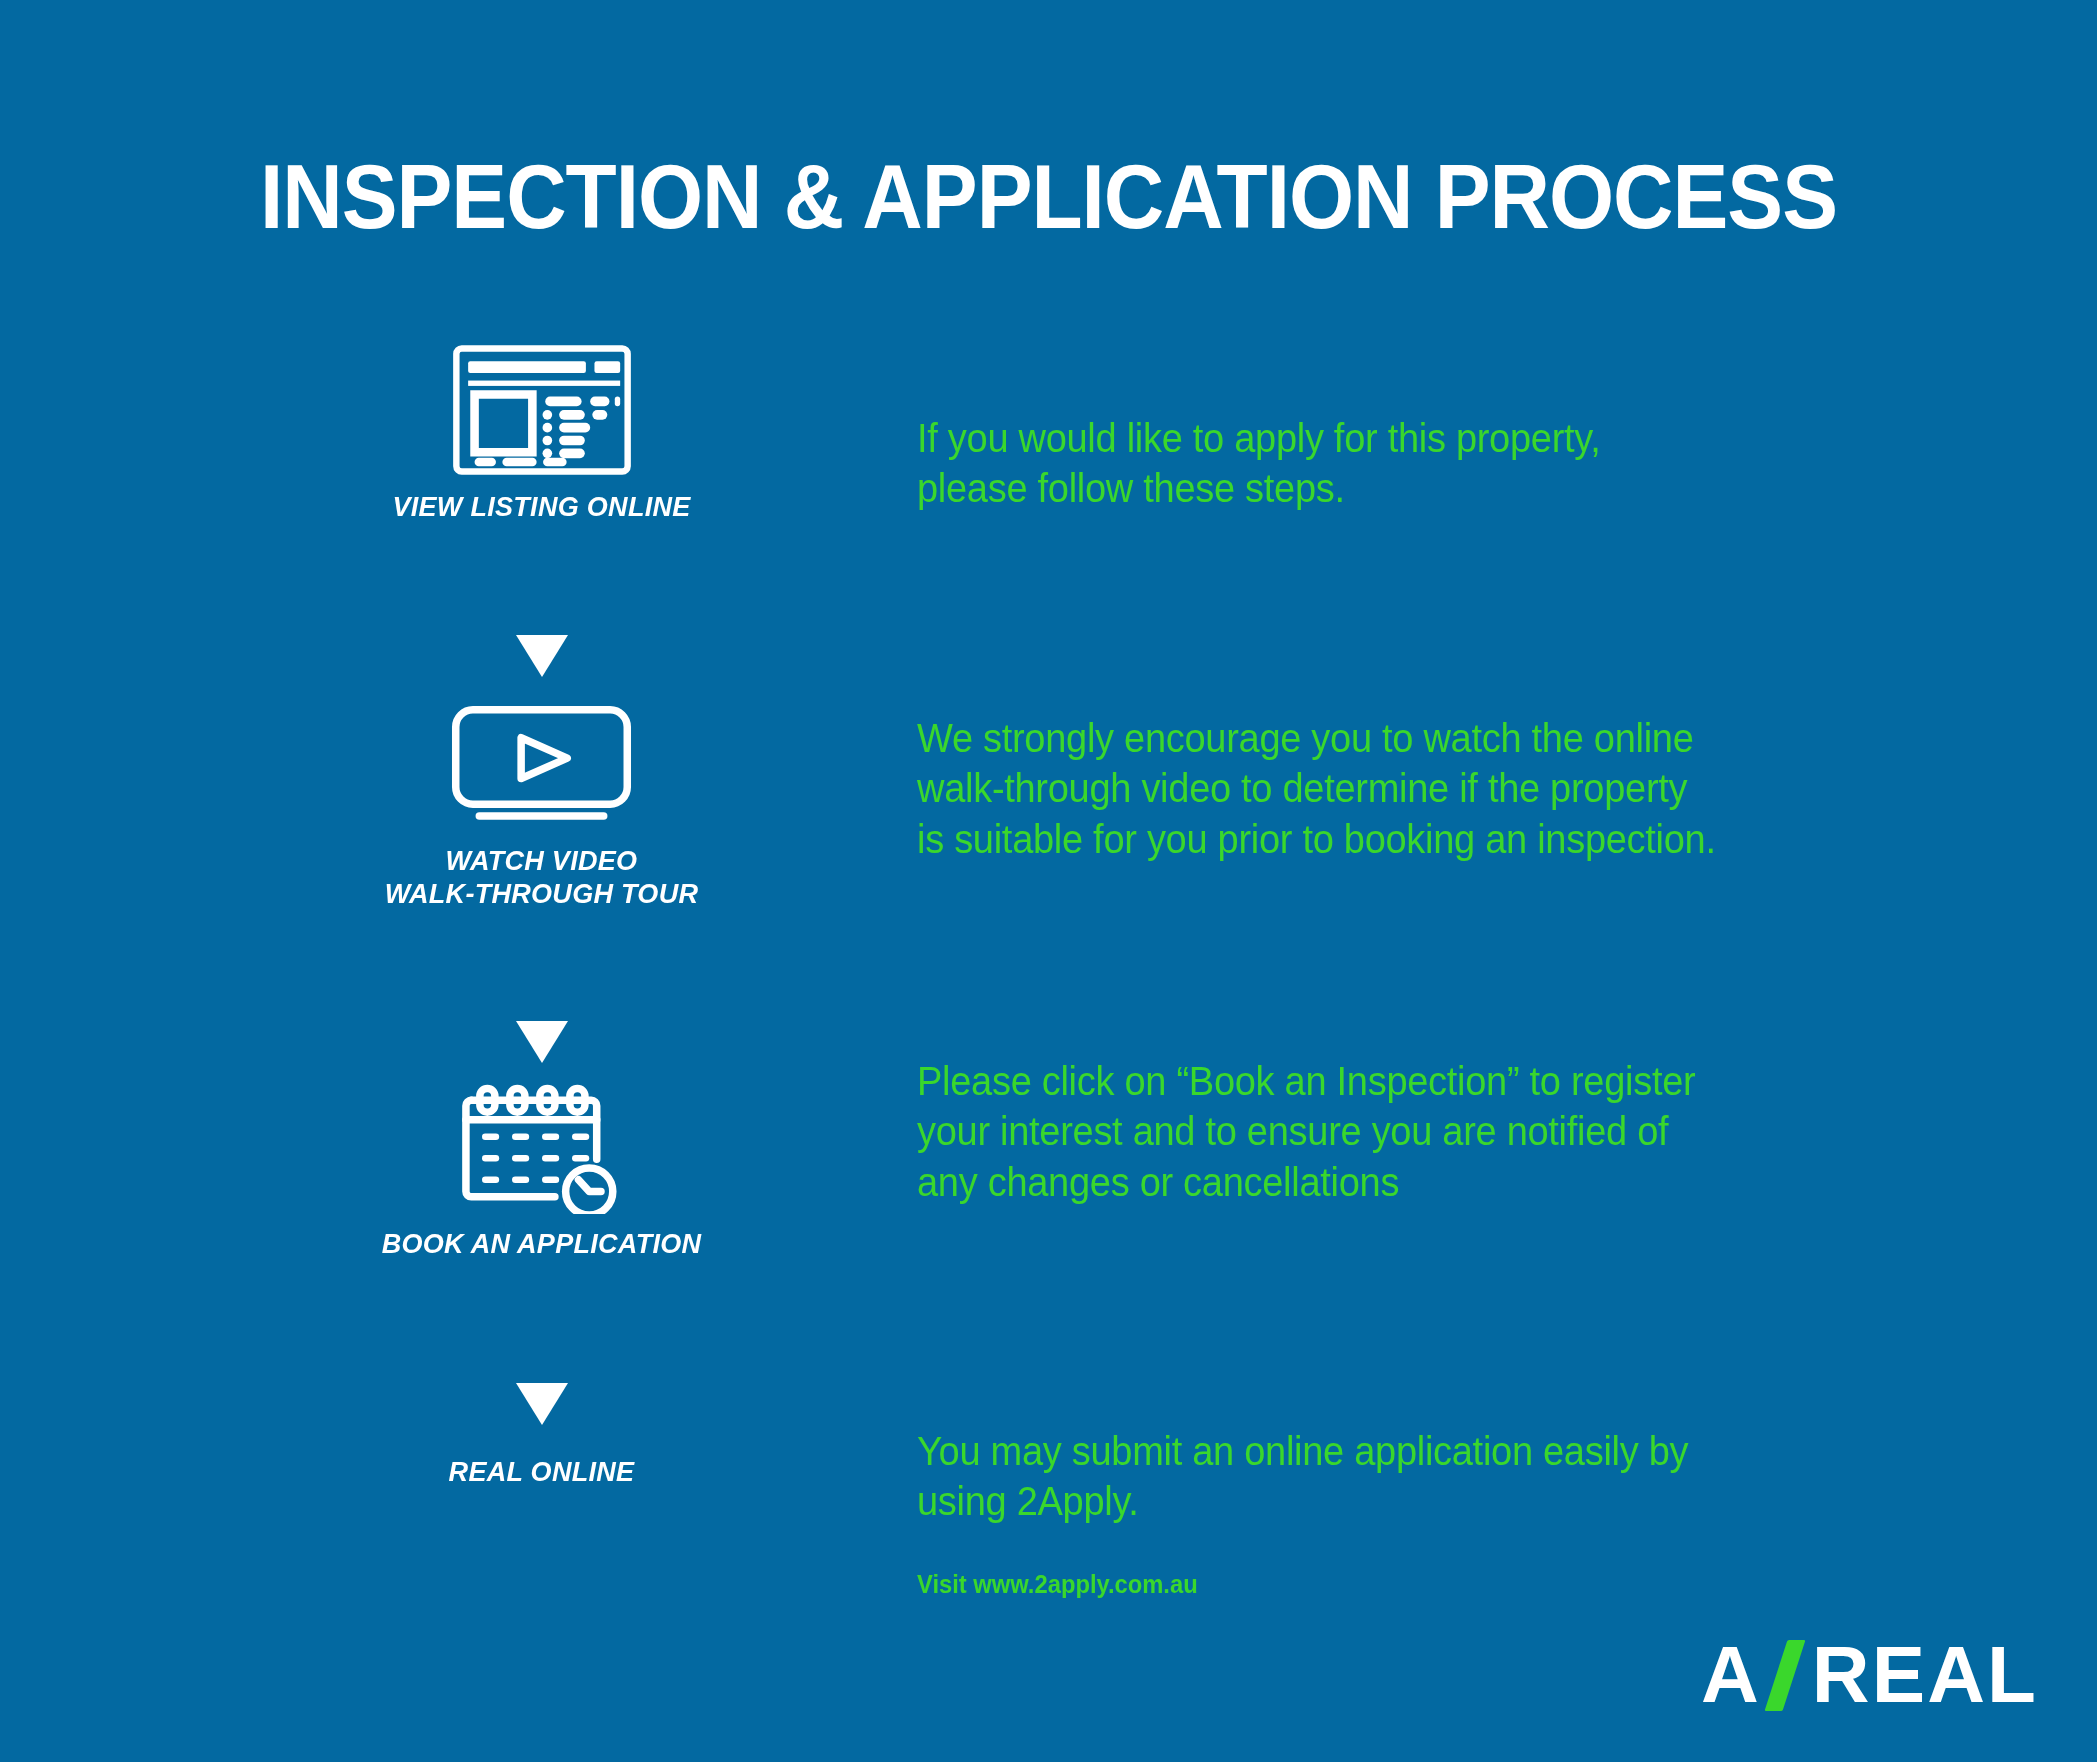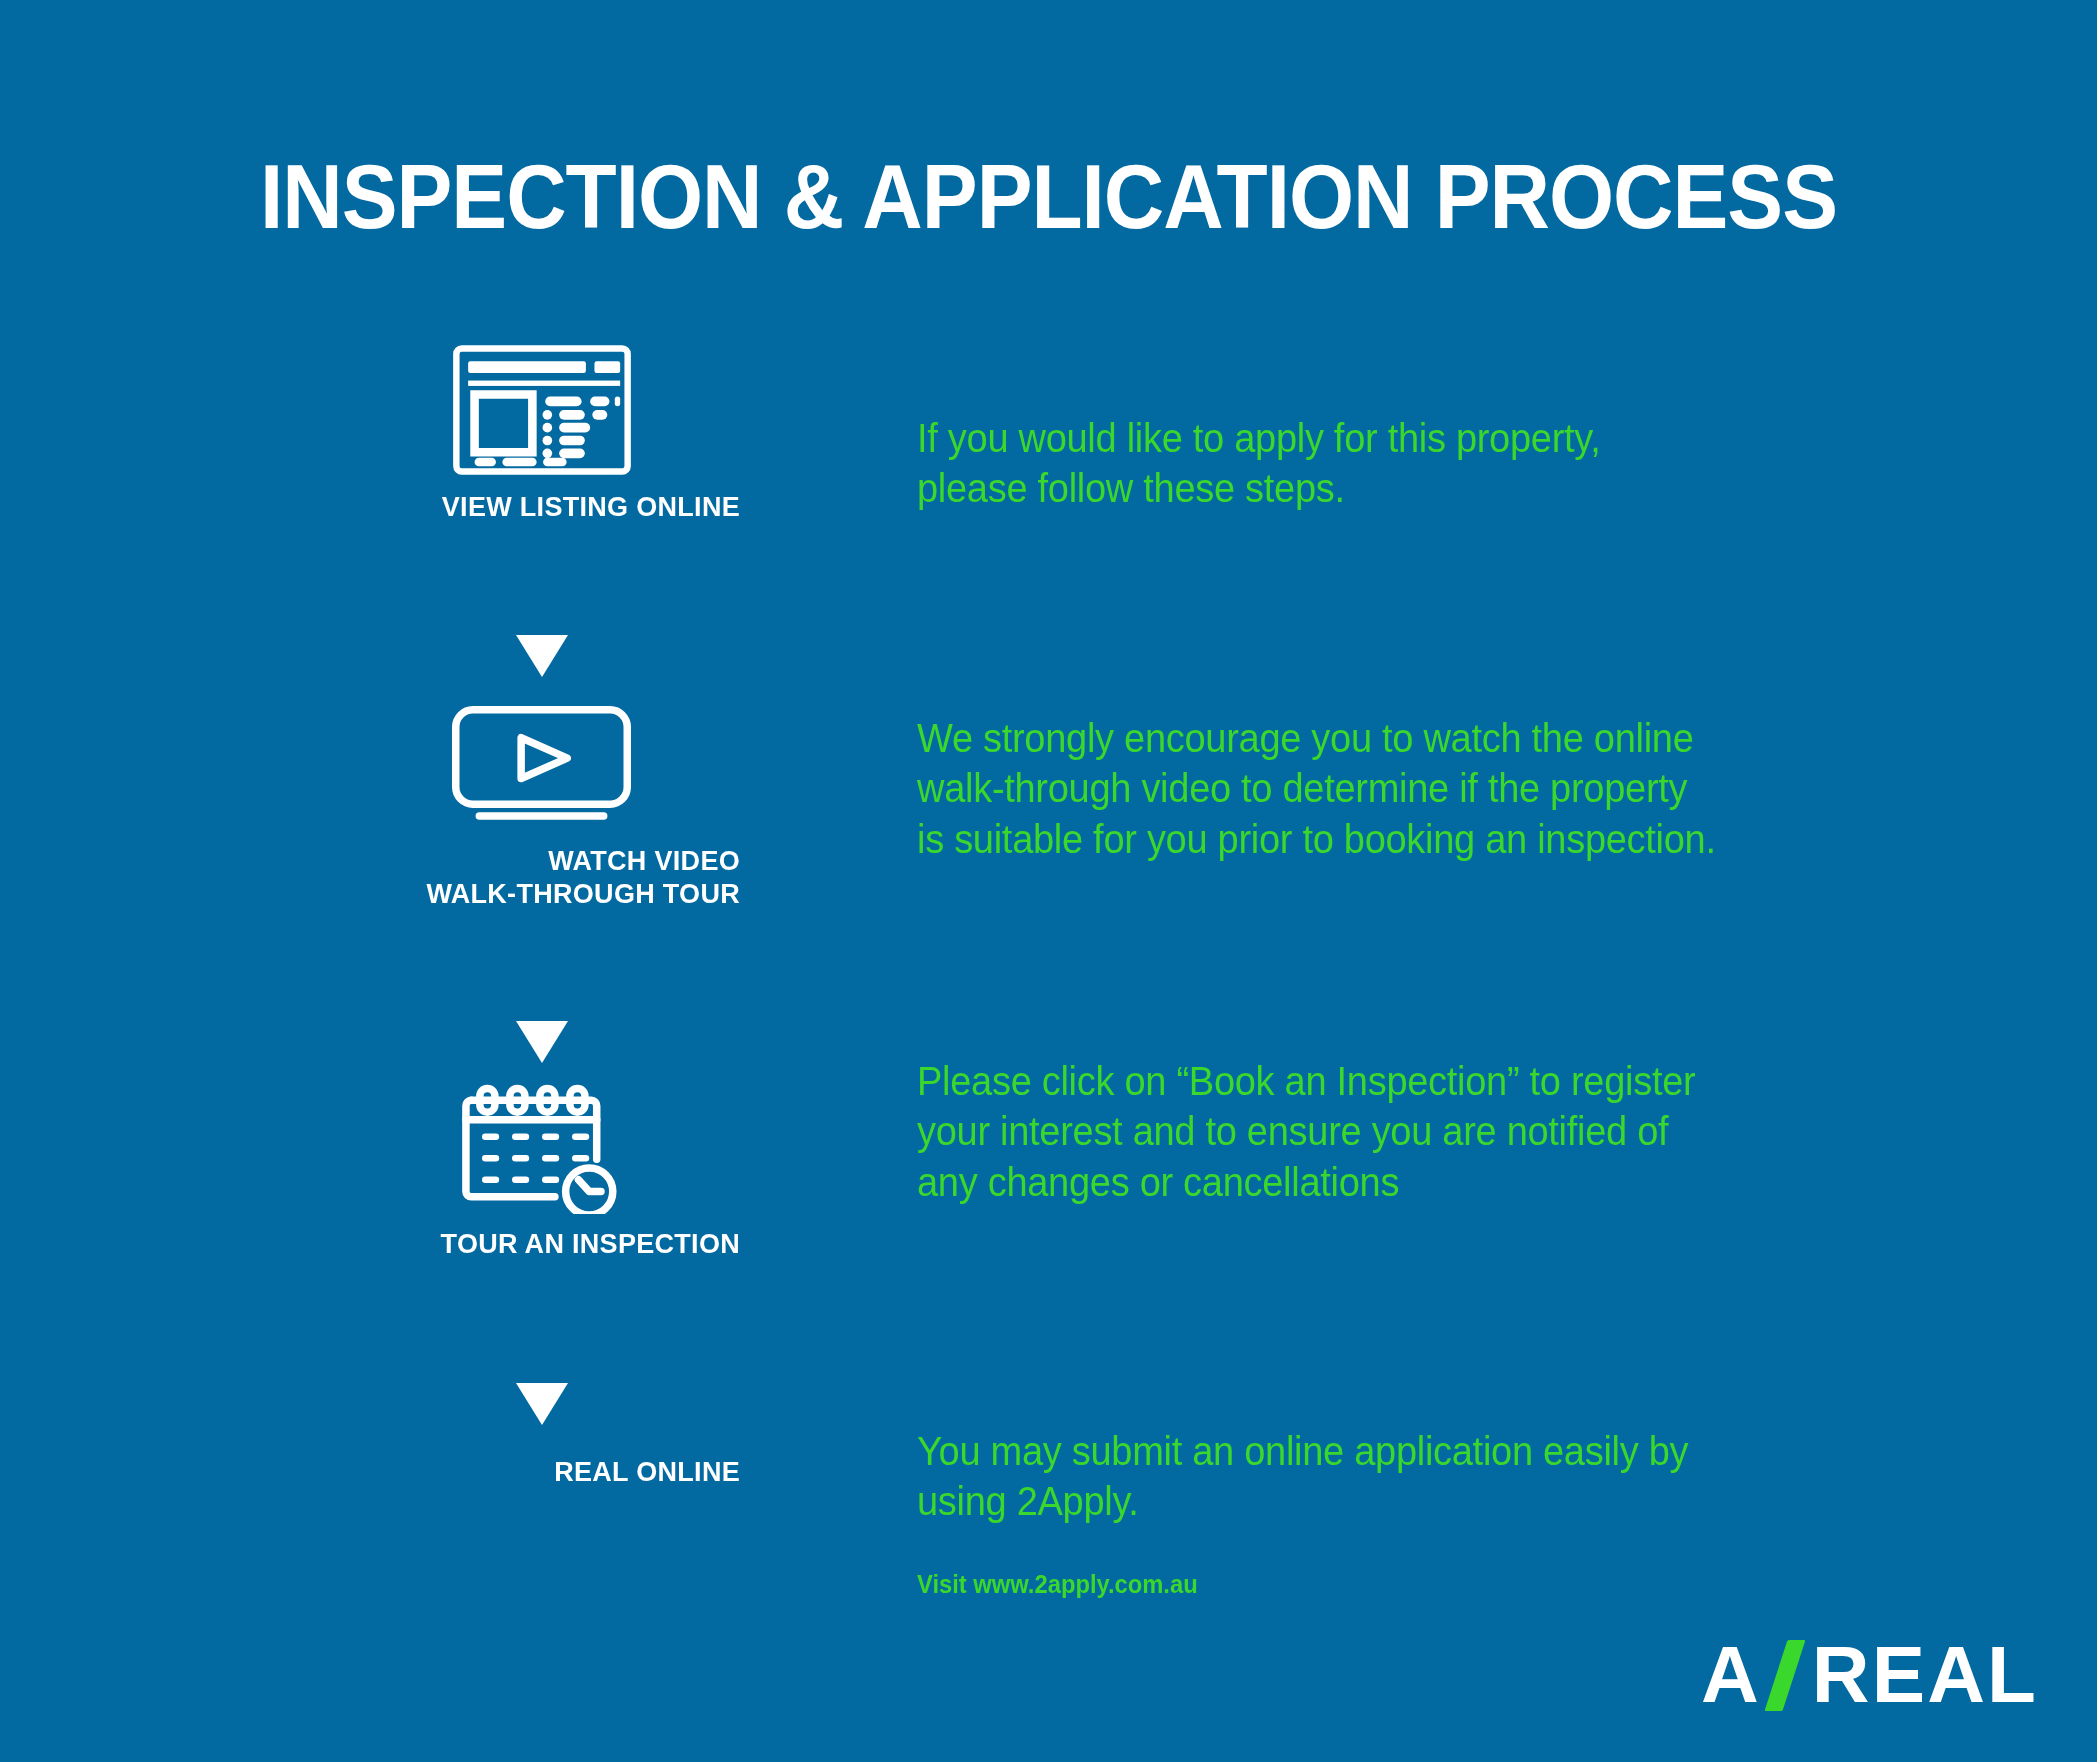--- a/index.html
+++ b/index.html
@@ -57,21 +57,22 @@
   .text-col {
     position: absolute;
     left: 917px;
     top: 0;
     width: 1018px;
   }
 
   
   .step {
     width: 100%;
-    text-align: right;
+    text-align: center;
+    font-style: italic;
   }
   .step-icon {
     height: 134px;
     display: flex;
     align-items: center;
     justify-content: center;
   }
   .step-icon svg { display: block; }
 
   .step-label {
@@ -253,21 +254,21 @@
               <rect x="27" y="70" width="16" height="6" rx="3"></rect>
               <rect x="55" y="70" width="16" height="6" rx="3"></rect>
               <rect x="83" y="70" width="16" height="6" rx="3"></rect>
               <rect x="111" y="70" width="16" height="6" rx="3"></rect>
               <rect x="27" y="90" width="16" height="6" rx="3"></rect>
               <rect x="55" y="90" width="16" height="6" rx="3"></rect>
               <rect x="83" y="90" width="16" height="6" rx="3"></rect>
             </g>
           </svg>
         </div>
-        <div class="step-label">TOUR AN INSPECTION</div>
+        <div class="step-label">BOOK AN APPLICATION</div>
       </div>
 
       <div class="arrow-wrap a3">
         <div class="arrow"></div>
       </div>
 
       <div class="step s4">
         <div class="step-label">REAL ONLINE</div>
       </div>
 

